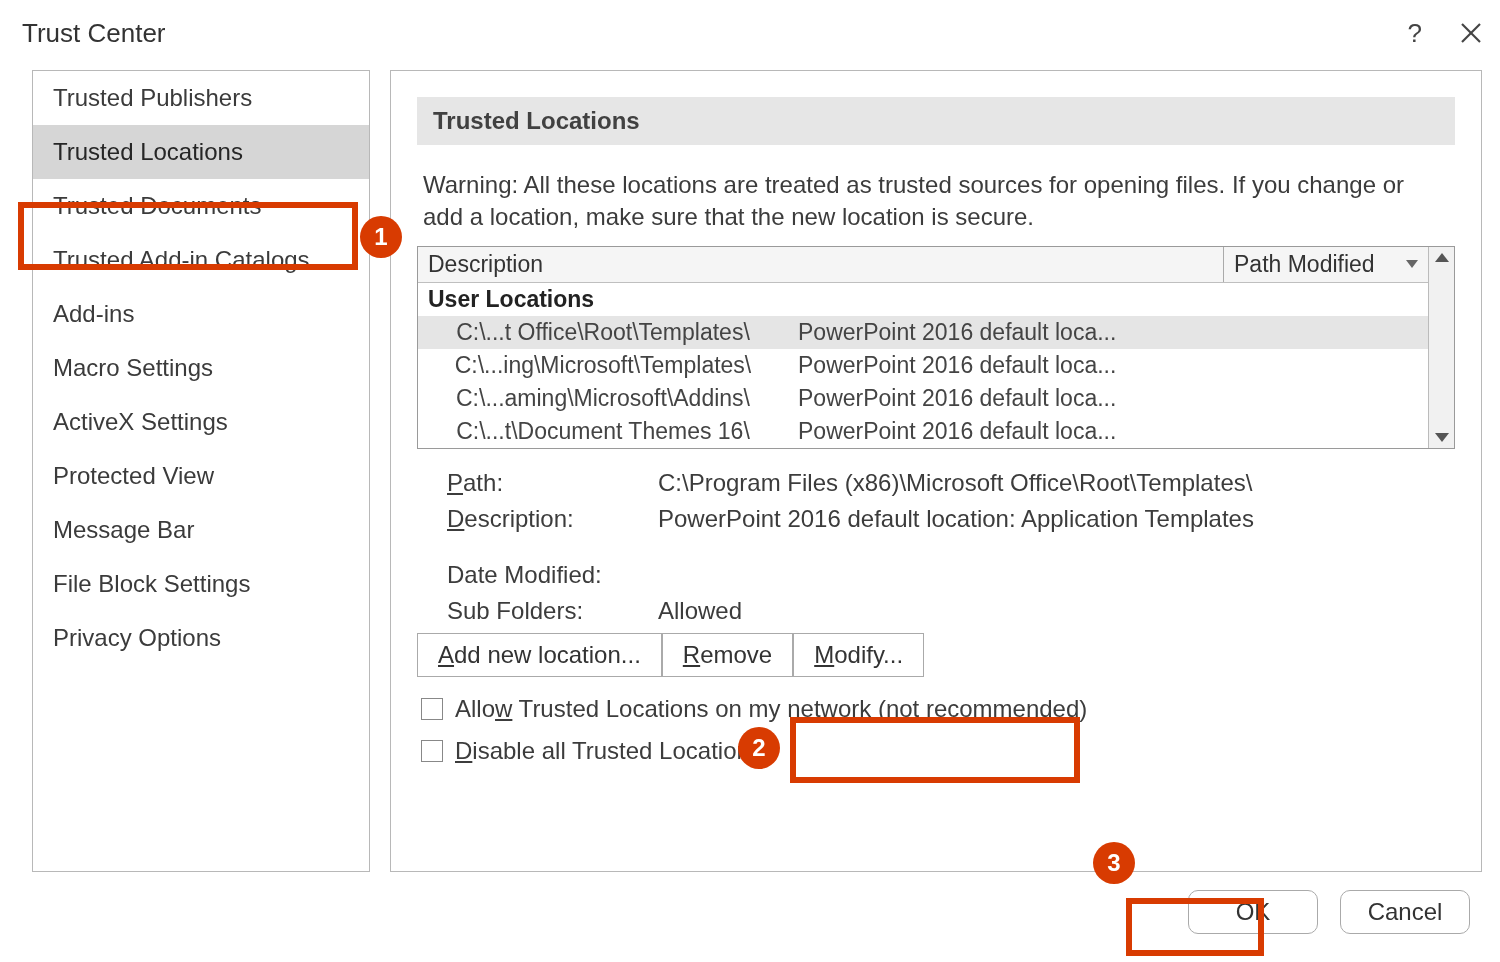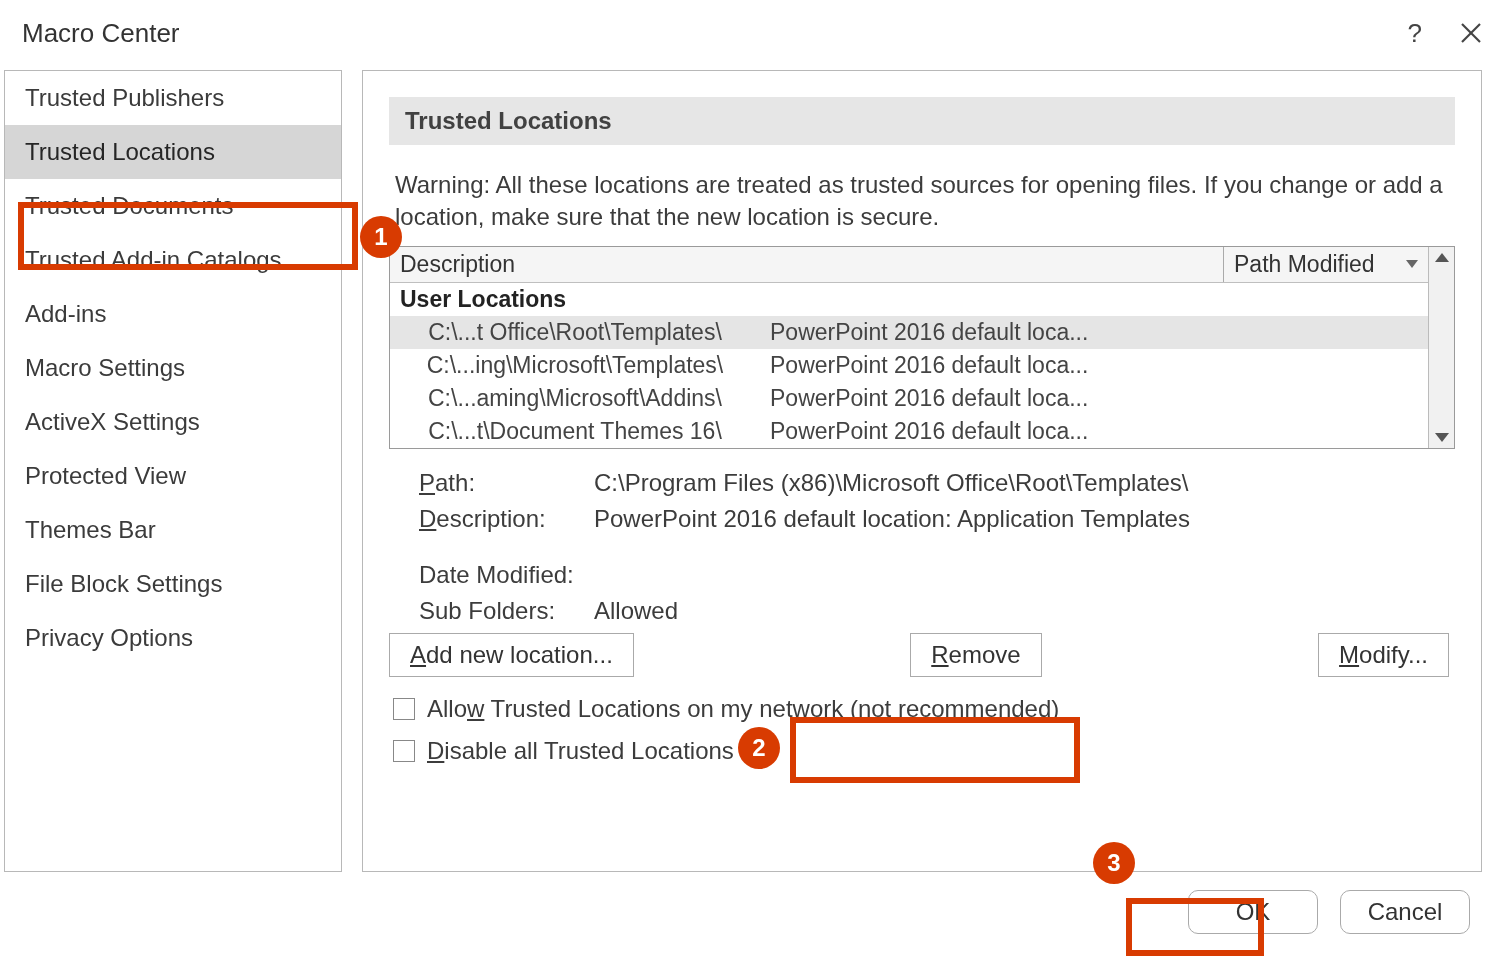--- a/index.html
+++ b/index.html
@@ -30,21 +30,21 @@
   }
   .titlebar .title { flex: 1; }
   .titlebar .win-btns { display: flex; gap: 38px; align-items: center; }
   .win-btn { font-size: 26px; color: #444; cursor: pointer; line-height: 1; }
   .close-x svg { width: 22px; height: 22px; display:block; }
   .close-x svg line { stroke:#444; stroke-width:2.2; }
 
   .body-area {
     flex: 1;
     display: flex;
-    padding: 0 18px 0 4px;
+    padding: 0 18px 0 32px;
     gap: 20px;
   }
 
   .sidebar {
     width: 338px;
     border: 1.5px solid #b8b8b8;
     background: #fff;
   }
   .sidebar-item {
     padding: 13px 20px;
@@ -138,27 +138,27 @@
     width:0;height:0;
   }
   .scroll-up { border-left:7px solid transparent;border-right:7px solid transparent;border-bottom:9px solid #555; margin:4px 0;}
   .scroll-down { border-left:7px solid transparent;border-right:7px solid transparent;border-top:9px solid #555; margin:4px 0;}
 
   .details {
     padding: 0 30px;
     font-size: 24px;
     color: #3c3c3c;
   }
-  .details-row { display:flex; margin-bottom: 8px; }
+  .details-row { display:flex; margin-bottom: 8px; gap: 36px; }
   .details-label { width: 175px; }
   .details-value { flex:1; }
   .u { text-decoration: underline; }
 
   .action-row {
-    display:flex; gap: 22px; justify-content:space-between;
+    display:flex; justify-content:flex-start;
     margin: 6px 6px 18px 0;
     align-items:center;
   }
   .btn {
     border:1.5px solid #aaa;
     background:#fff;
     font-size:24px;
     padding:7px 20px;
     color:#333;
     cursor:pointer;
@@ -208,21 +208,21 @@
   #co2 { top: 727px; left: 738px; }
   #co3 { top: 842px; left: 1093px; }
   #hl-ok { top: 898px; left: 1126px; width: 138px; height: 58px; }
 </style>
 </head>
 <body>
 
 <div class="dialog">
 
   <div class="titlebar">
-    <div class="title">Macro Center</div>
+    <div class="title">Trust Center</div>
     <div class="win-btns">
       <div class="win-btn">?</div>
       <div class="win-btn close-x">
         <svg viewBox="0 0 22 22">
             <line x1="2" y1="2" x2="20" y2="20"></line>
             <line x1="20" y1="2" x2="2" y2="20"></line>
           </svg>
       </div>
     </div>
   </div>
@@ -231,21 +231,21 @@
 
     <div class="sidebar">
       <div class="sidebar-item">Trusted Publishers</div>
       <div class="sidebar-item selected">Trusted Locations</div>
       <div class="sidebar-item">Trusted Documents</div>
       <div class="sidebar-item">Trusted Add-in Catalogs</div>
       <div class="sidebar-item">Add-ins</div>
       <div class="sidebar-item">Macro Settings</div>
       <div class="sidebar-item">ActiveX Settings</div>
       <div class="sidebar-item">Protected View</div>
-      <div class="sidebar-item">Themes Bar</div>
+      <div class="sidebar-item">Message Bar</div>
       <div class="sidebar-item">File Block Settings</div>
       <div class="sidebar-item">Privacy Options</div>
     </div>
 
     <div class="main-panel">
 
       <div class="section-header">Trusted Locations</div>
 
       <div class="warning-text">Warning: All these locations are treated as trusted sources for opening files.  If you change or add a location, make sure that the new location is secure.</div>
 

